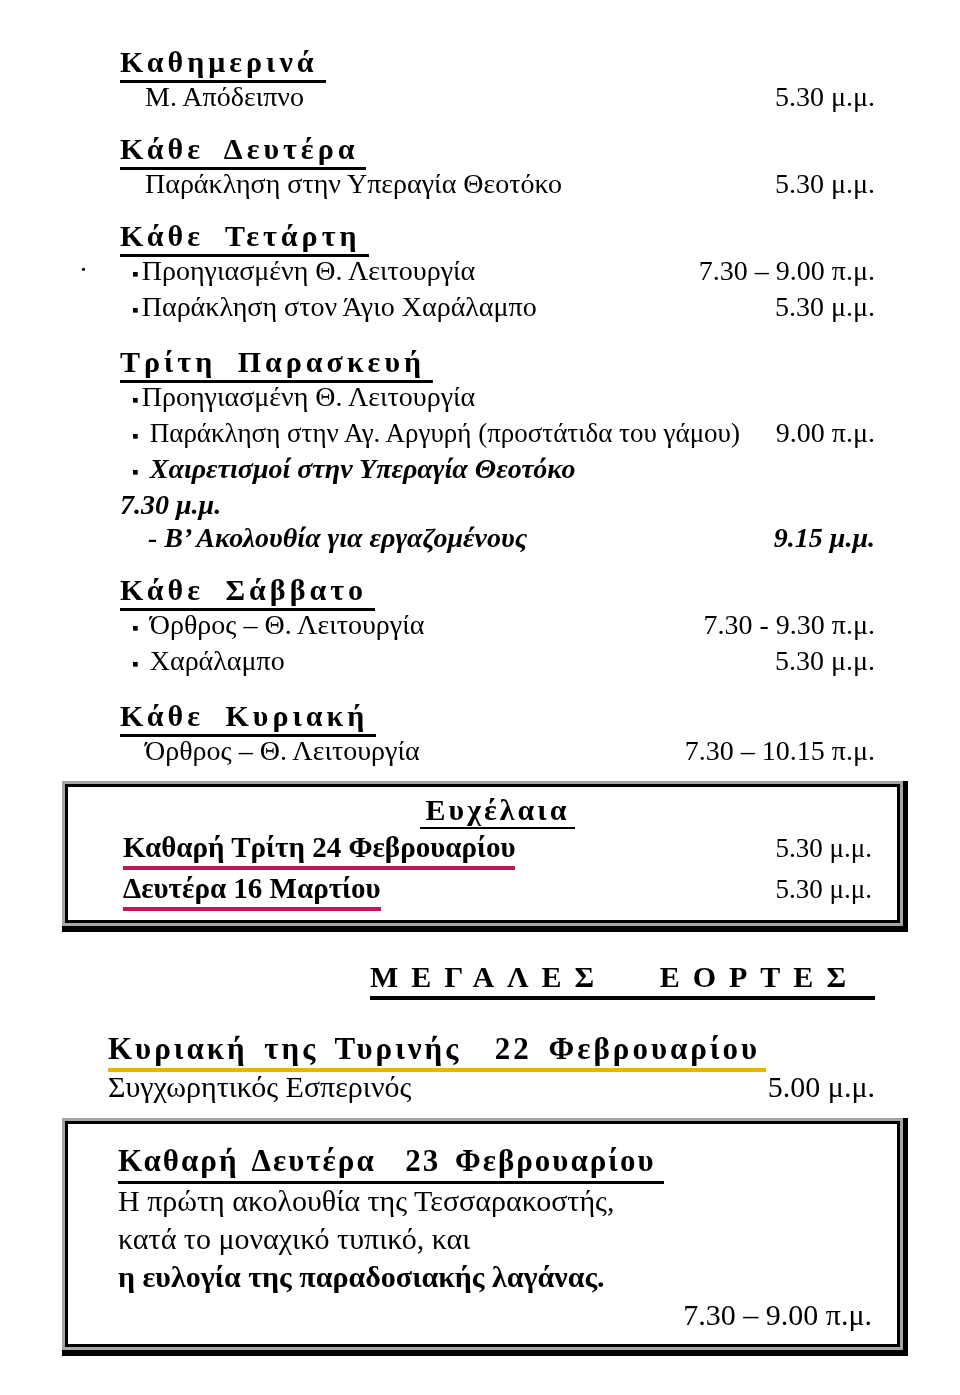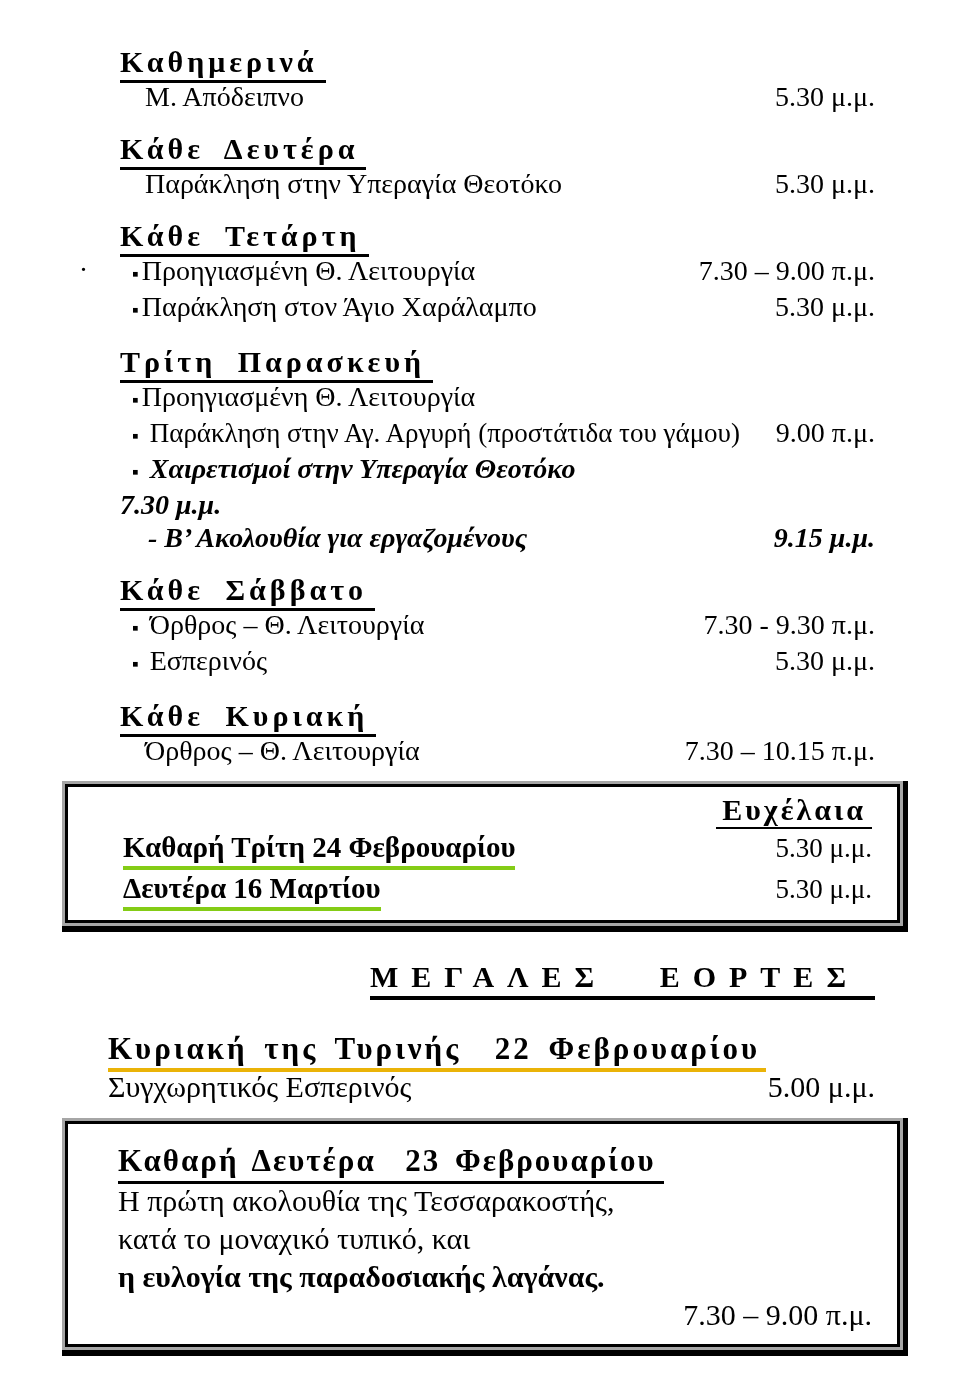--- a/index.html
+++ b/index.html
@@ -37,24 +37,24 @@
 
   
   .shadow-box {
     background:#a6a6a6; padding:3px;
     border-right:5px solid #000; border-bottom:6px solid #000;
     margin:14px -33px 0 -58px;
   }
   .shadow-inner { background:#fff; border:3px solid #000; }
 
   .box1 .shadow-inner { padding:4px 25px 9px 55px; }
-  .box1-title { text-align:right; line-height:38px; font-size:30px; font-weight:bold; }
+  .box1-title { text-align:center; line-height:38px; font-size:30px; font-weight:bold; }
   .hu2 { border-bottom:2px solid #000; padding:0 6px 1px 6px; letter-spacing:3px; }
   .box1-row { line-height:37px; }
-  .box1-date { font-size:29px; font-weight:bold; border-bottom:4px solid #84cc16; white-space:pre; }
+  .box1-date { font-size:29px; font-weight:bold; border-bottom:4px solid #be185d; white-space:pre; }
   .time27 { font-size:27px; }
 
   .megales { margin:26px 0 0 38px; line-height:38px; font-size:30px; font-weight:bold;text-align:right; }
   .hu3 { border-bottom:4px solid #000; padding:0 16px 3px 0; letter-spacing:13px; word-spacing:32px; white-space:pre; }
 
   .tyrinis { margin-top:34px; }
   .tyr-h { margin:0 0 0 -12px; line-height:38px; font-size:31px; font-weight:bold; }
   .hu4 { border-bottom:4px solid #eab308; padding:0 6px 2px 0; letter-spacing:3px; word-spacing:6px; white-space:pre; }
   .tyr-row { font-size:30px; line-height:38px; }
   .tyr-row .lt { margin-left:-12px; }
@@ -124,21 +124,21 @@
     </div>
   </section>
 
   <section class="sched">
     <h2 class="sec-h"><span class="hu">Κάθε Σάββατο</span></h2>
     <div class="row">
       <span class="lt bind"><span class="bullet sp">▪</span><span>Όρθρος – Θ. Λειτουργία</span></span>
       <span class="time">7.30 - 9.30 π.μ.</span>
     </div>
     <div class="row">
-      <span class="lt bind"><span class="bullet sp">▪</span><span>Εσπερινός</span></span>
+      <span class="lt bind"><span class="bullet sp">▪</span><span>Χαράλαμπο</span></span>
       <span class="time">5.30 μ.μ.</span>
     </div>
   </section>
 
   <section class="sched">
     <h2 class="sec-h"><span class="hu">Κάθε Κυριακή</span></h2>
     <div class="row">
       <span class="lt ind">Όρθρος – Θ. Λειτουργία</span>
       <span class="time">7.30 – 10.15 π.μ.</span>
     </div>

